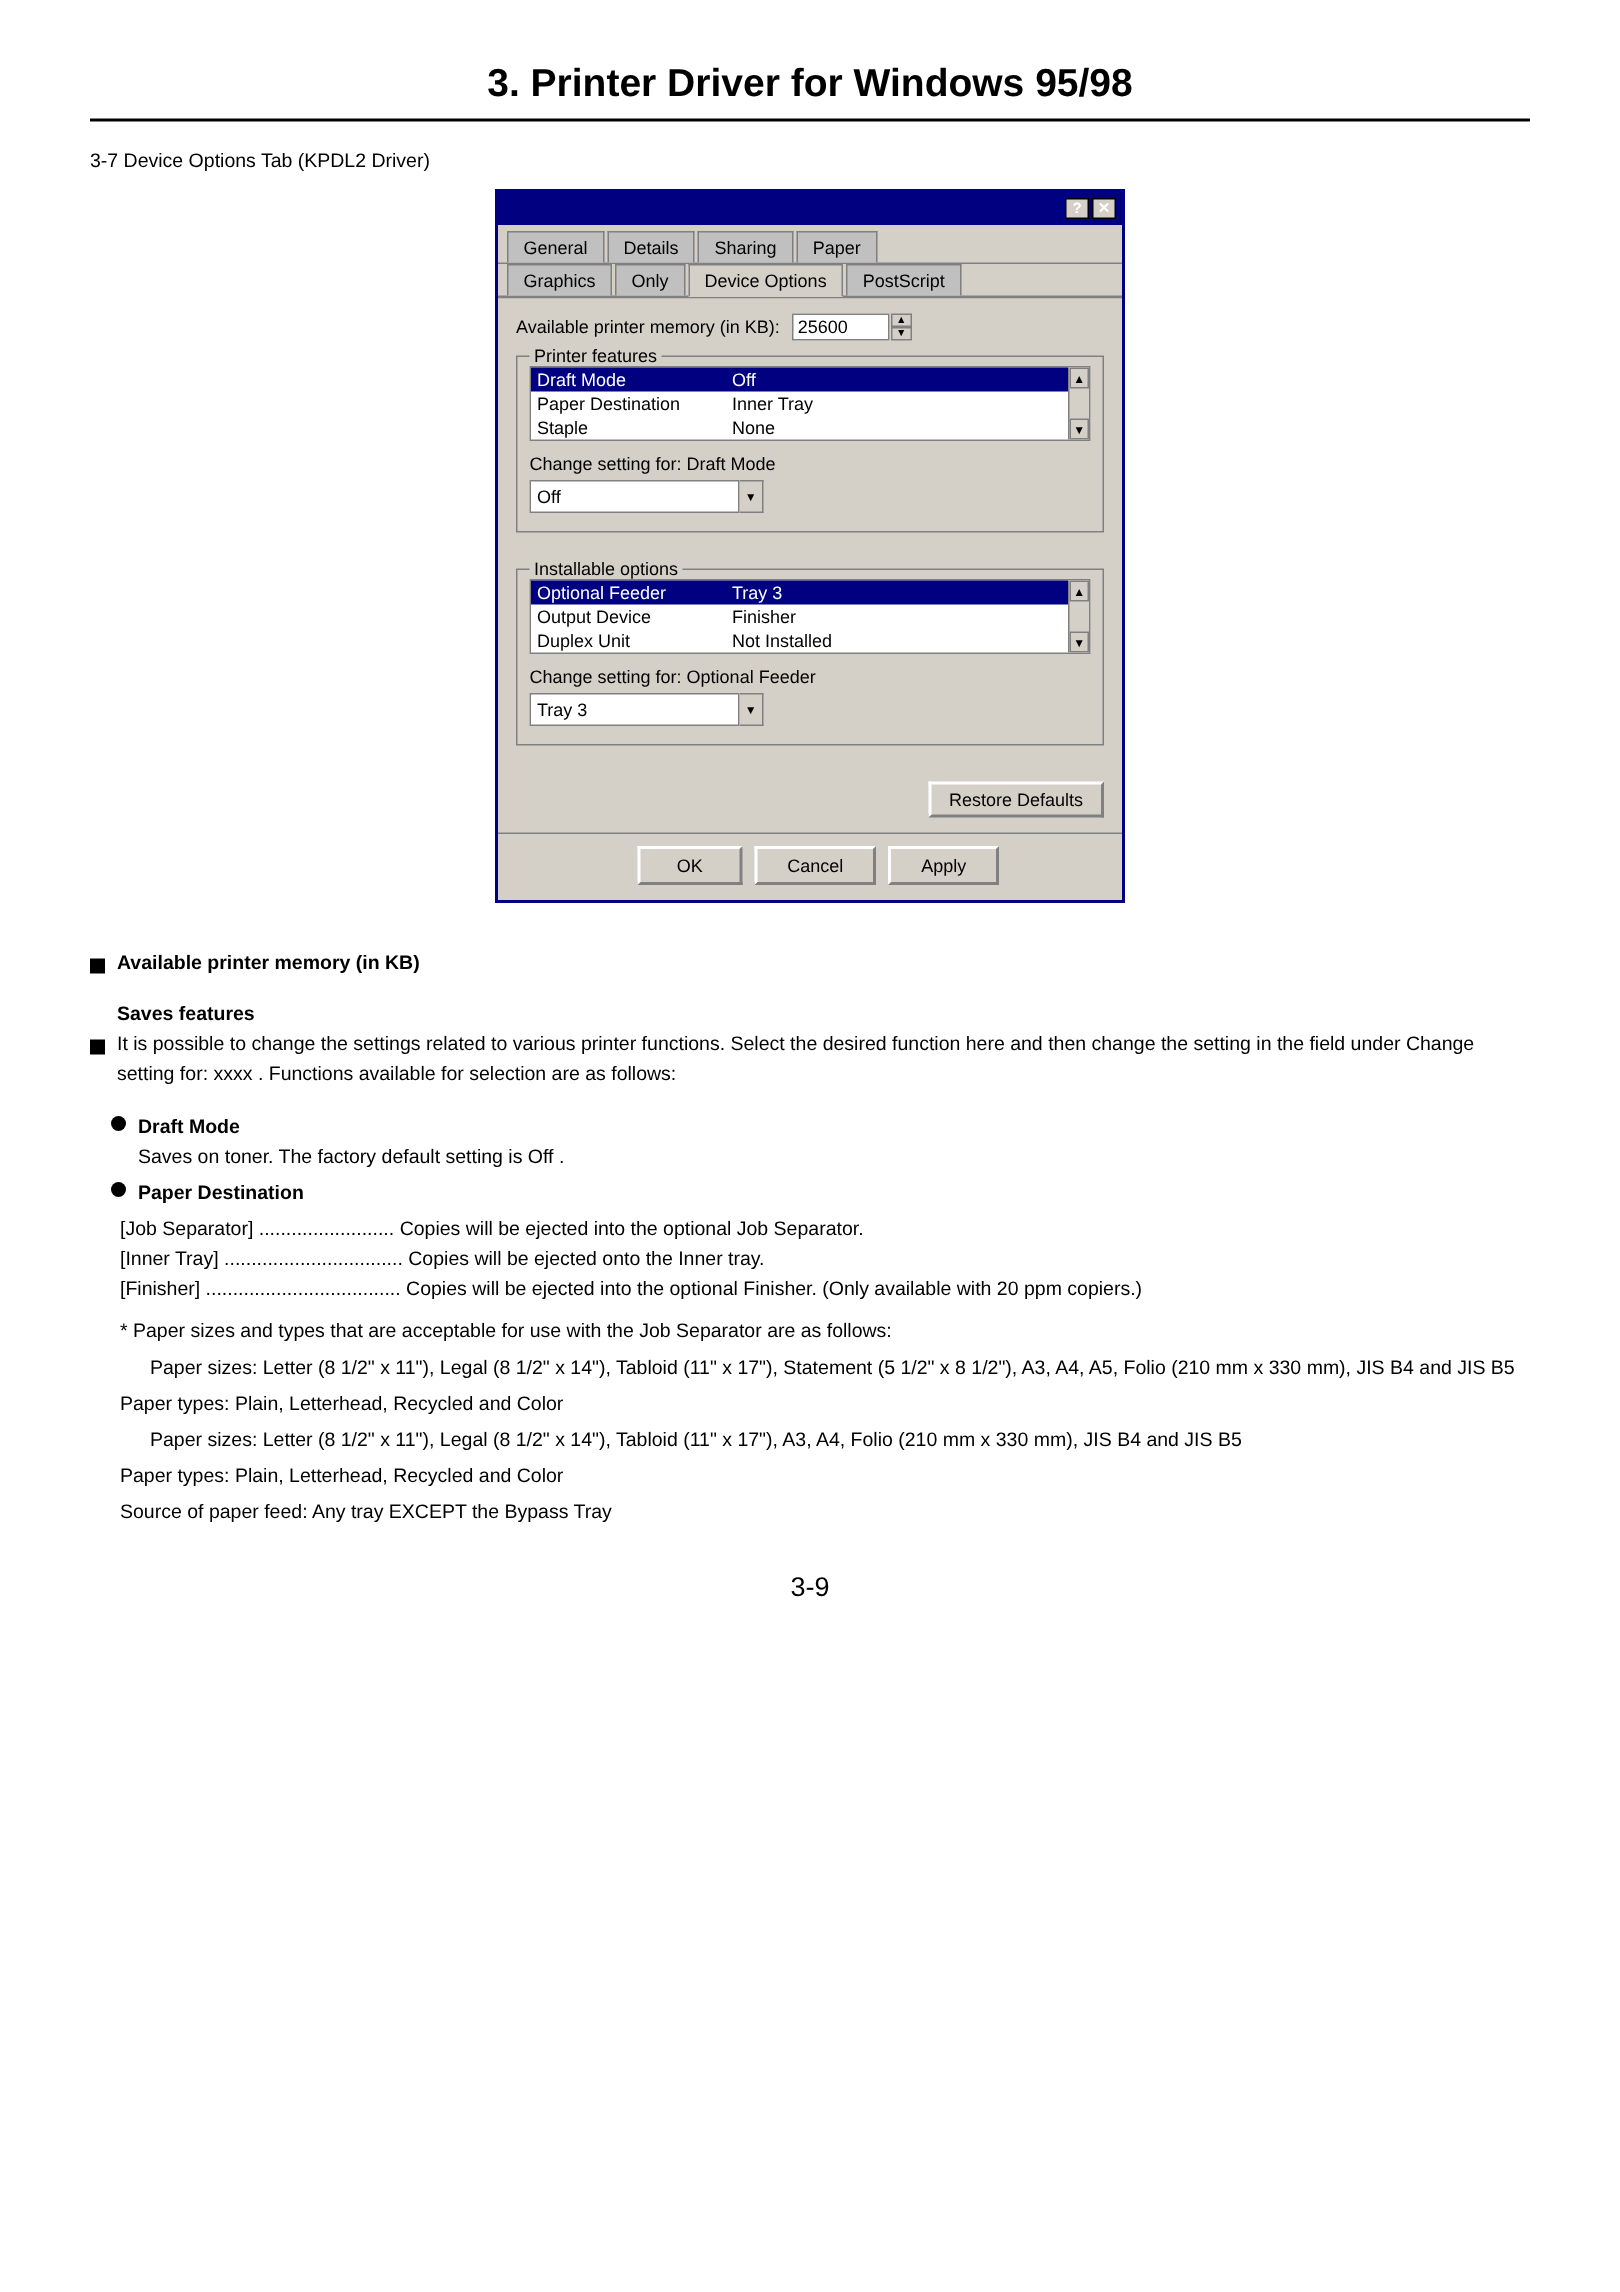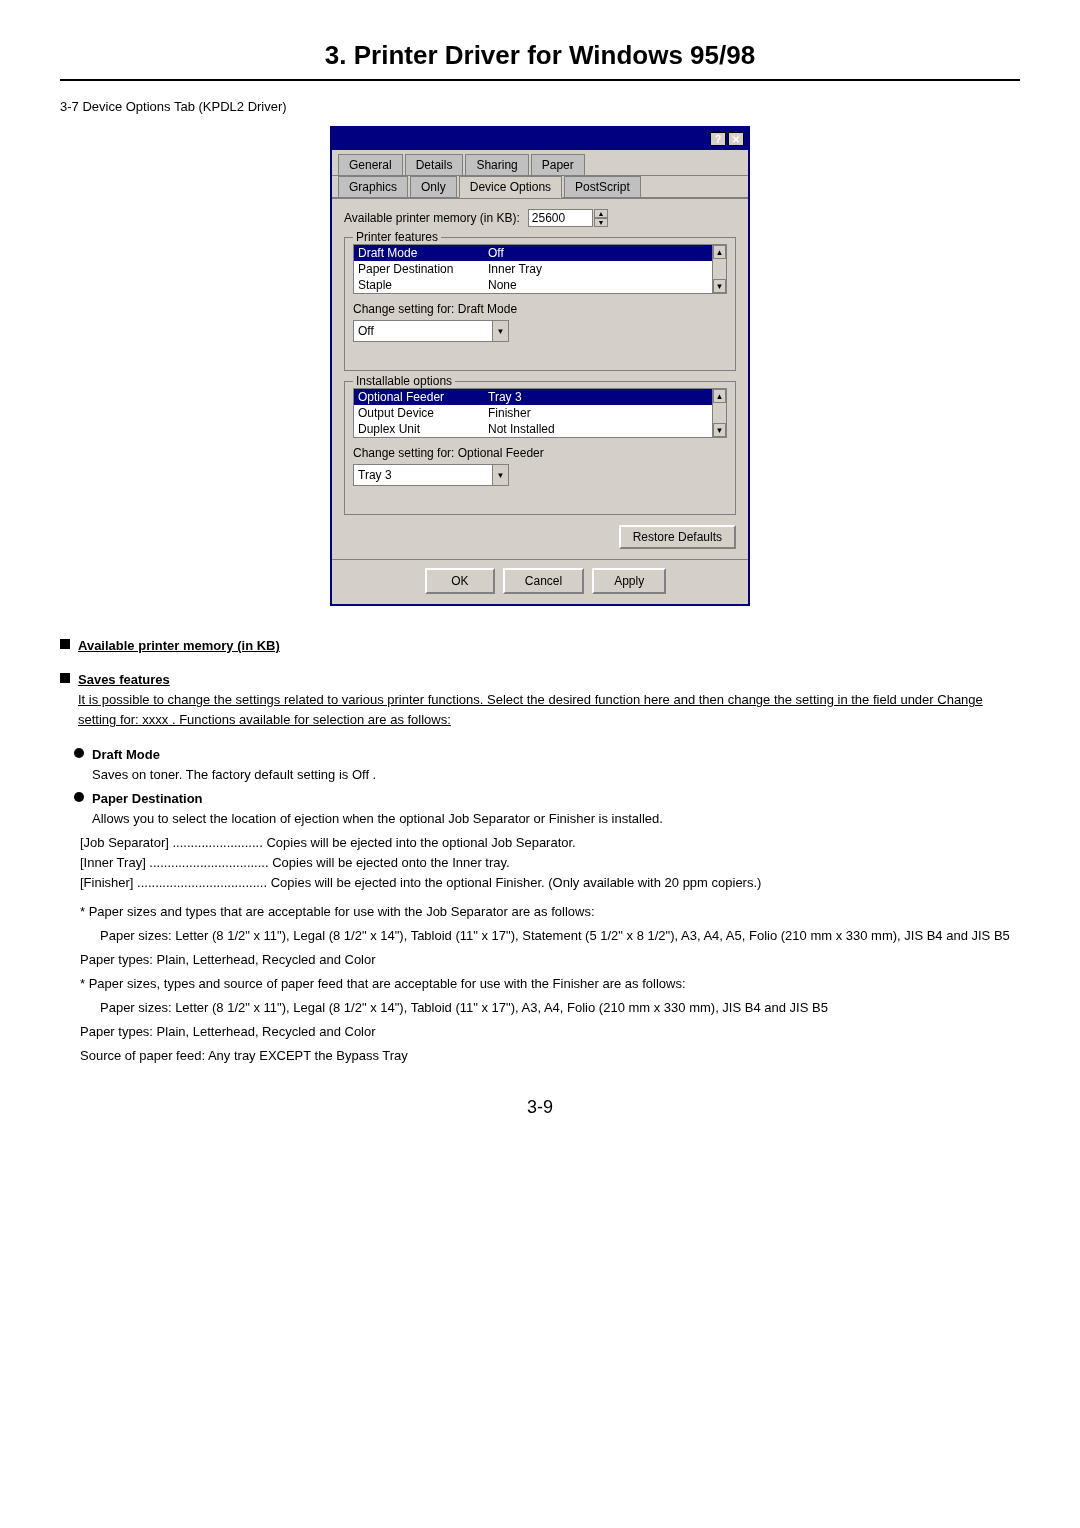--- a/index.html
+++ b/index.html
@@ -125,22 +125,22 @@
       background: #d4d0c8;
       border: 1px solid #808080;
       font-size: 7px;
       display: flex;
       align-items: center;
       justify-content: center;
       cursor: pointer;
     }
     .group-box {
       border: 1px solid #808080;
-      padding: 6px 8px 24px 8px;
-      margin-bottom: 10px;
+      padding: 6px 8px 8px 8px;
+      margin-bottom: 24px;
       position: relative;
     }
     .group-box-title {
       position: absolute;
       top: -8px;
       left: 8px;
       background: #d4d0c8;
       padding: 0 3px;
       font-size: 12px;
     }
@@ -252,23 +252,22 @@
       min-width: 70px;
     }
     
     .desc-section {
       margin-top: 10px;
       font-size: 13px;
       line-height: 1.55;
     }
     .desc-item {
       display: flex;
-      align-items: flex-start;
+      align-items: center;
       margin-bottom: 14px;
-      text-decoration: underline;
     }
     .bullet-square {
       width: 10px;
       height: 10px;
       background: #000;
       display: inline-block;
       margin-right: 8px;
       margin-top: 3px;
       flex-shrink: 0;
     }
@@ -457,21 +456,20 @@
     <div>
       <strong>Draft Mode</strong><br>
       <span>Saves on toner. The factory default setting is  Off .</span>
     </div>
   </div>
 
   <div class="circle-sub">
     <span class="bullet-circle"></span>
     <div>
       <strong>Paper Destination</strong><br>
-      <span>Allows you to select the location of ejection when the optional Job Separator or Finisher is installed.</span>
     </div>
   </div>
 
   <div class="indent-block">
     <div>
       <span>[Job Separator]  .........................</span>
       <span>Copies will be ejected into the optional Job Separator.</span>
     </div>
     <div>
       <span>[Inner Tray]  .................................</span>
@@ -479,20 +477,19 @@
     </div>
     <div>
       <span>[Finisher]  ....................................</span>
       <span>Copies will be ejected into the optional Finisher. (Only available with 20 ppm copiers.)</span>
     </div>
   </div>
 
   <div class="note-line">* Paper sizes and types that are acceptable for use with the Job Separator are as follows:</div>
   <div class="note-line" style="margin-left:40px;">Paper sizes: Letter (8 1/2" x 11"), Legal (8 1/2" x 14"), Tabloid (11" x 17"), Statement (5 1/2" x 8 1/2"), A3, A4, A5, Folio (210 mm x 330 mm), JIS B4 and JIS B5</div>
   <div class="note-line">Paper types: Plain, Letterhead, Recycled and Color</div>
-  <div class="note-line">* Paper sizes, types and source of paper feed that are acceptable for use with the Finisher are as follows:</div>
   <div class="note-line" style="margin-left:40px;">Paper sizes: Letter (8 1/2" x 11"), Legal (8 1/2" x 14"), Tabloid (11" x 17"), A3, A4, Folio (210 mm x 330 mm), JIS B4 and JIS B5</div>
   <div class="note-line">Paper types: Plain, Letterhead, Recycled and Color</div>
   <div class="note-line">Source of paper feed: Any tray EXCEPT the Bypass Tray</div>
 
 </div>
 
 <div class="page-num">3-9</div>
 
 </body></html>

